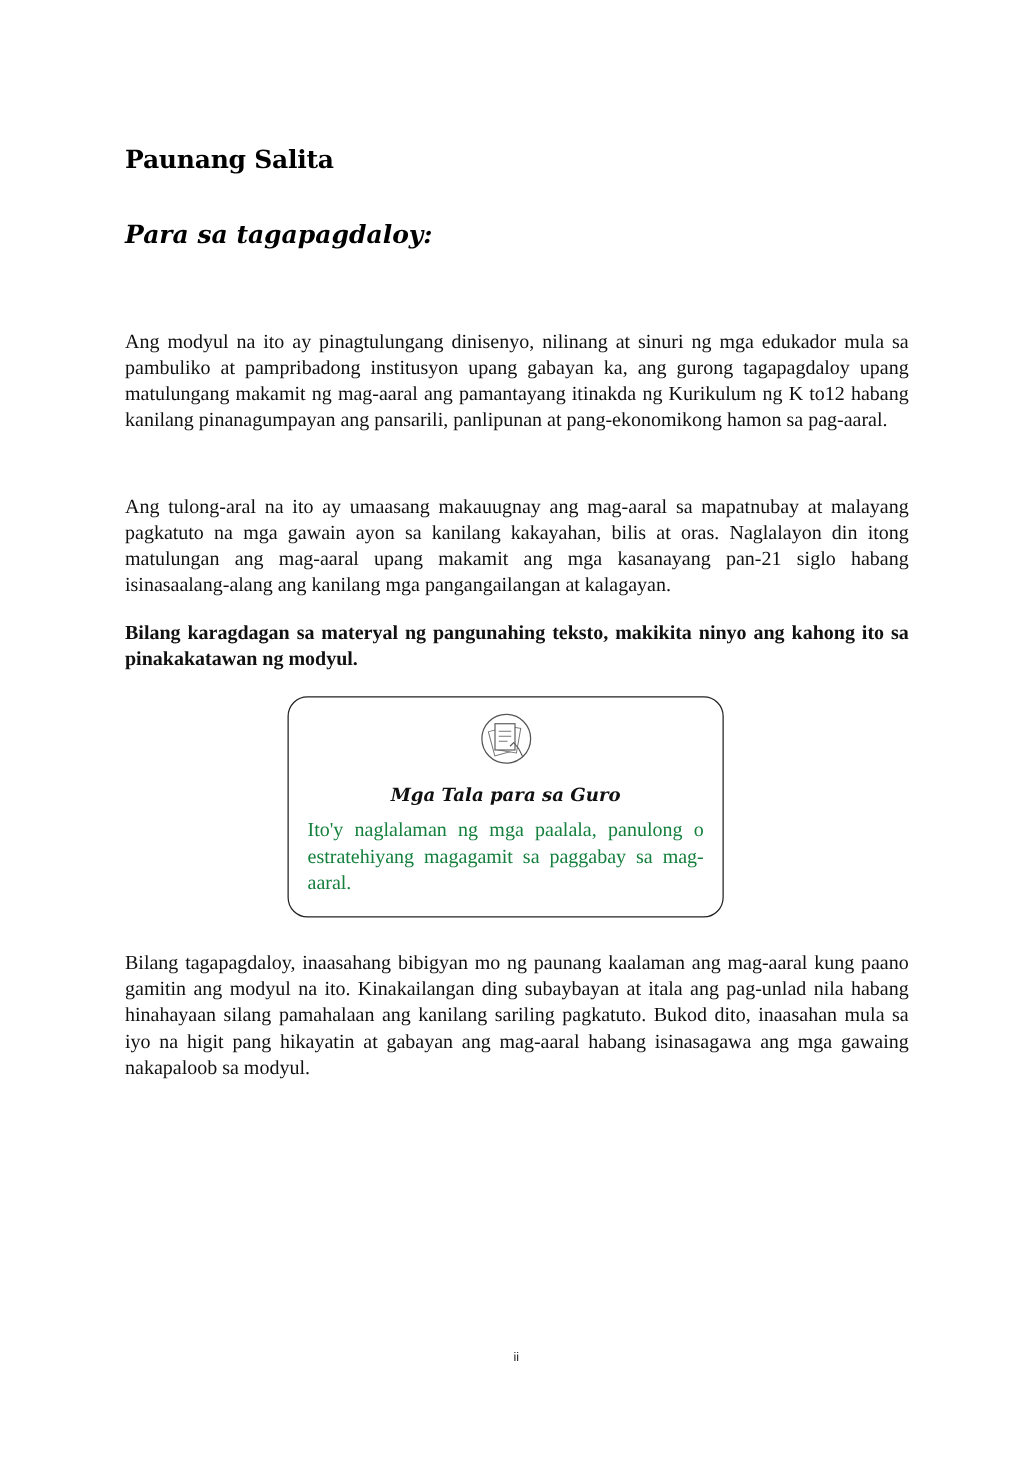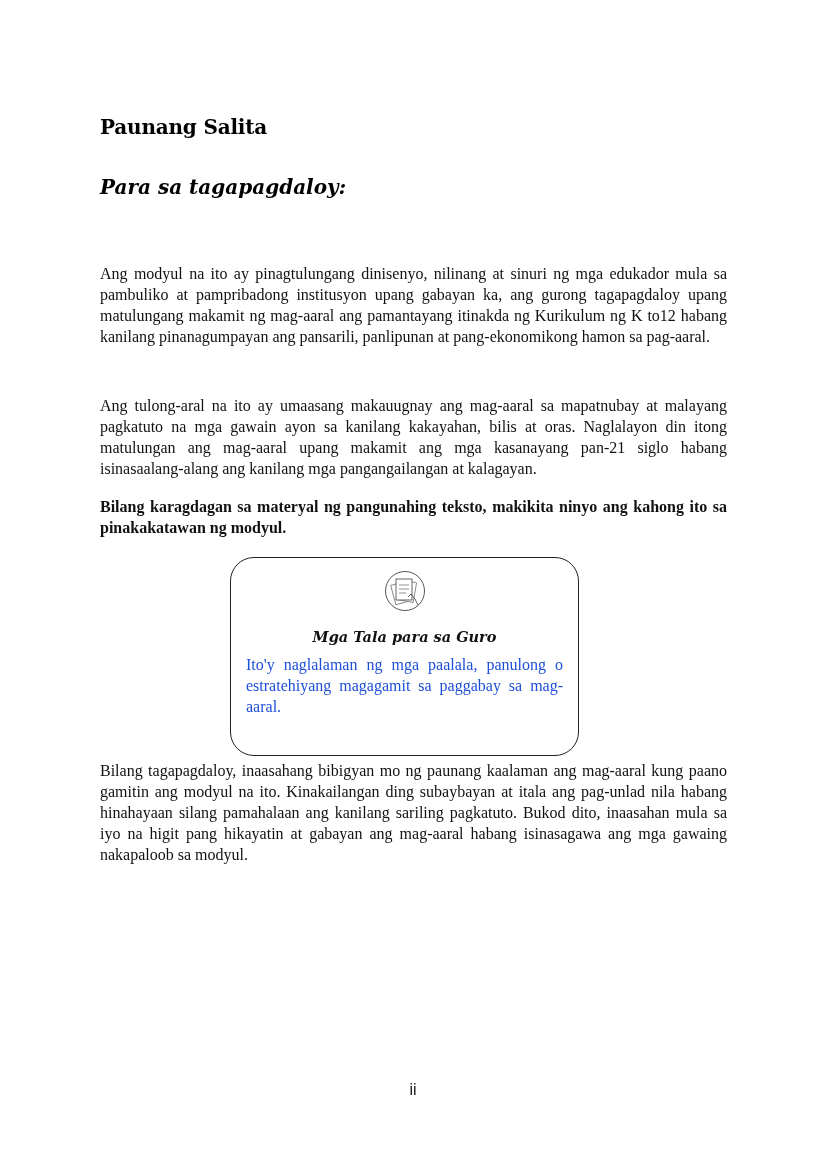--- a/index.html
+++ b/index.html
@@ -14,37 +14,37 @@
     position: absolute; left: 100px; top: 175px;
     font-family: "DejaVu Serif", serif; font-weight: bold; font-style: italic; font-size: 20px;
     margin: 0; color: #000;
   }
   .para {
     position: absolute; left: 100px; width: 627px;
     font-family: "Liberation Serif", serif; font-size: 16px; line-height: 21px;
     text-align: justify; margin: 0; color: #111;
   }
   .note-box {
-    position: absolute; left: 230px; top: 557px; width: 349px; height: 199px;
-    border: 1.5px solid #222; border-radius: 24px; box-sizing: border-box; background: #fff;
+    position: absolute; left: 230px; top: 557px; width: 349px; height: 177px;
+    border: 1.5px solid #222; border-radius: 16px; box-sizing: border-box; background: #fff;
   }
   .note-icon {
     position: absolute; left: 153px; top: 12px; width: 42px; height: 42px;
   }
   .note-title {
     position: absolute; left: 0; right: 0; top: 70px; text-align: center;
     font-family: "DejaVu Serif", serif; font-weight: bold; font-style: italic; font-size: 14.5px; color: #111;
   }
   .note-body {
     position: absolute; left: 15px; right: 15px; top: 96px;
-    font-family: "Liberation Serif", serif; font-size: 16px; line-height: 21px; text-align: justify; color: #1d4ed8;
+    font-family: "Liberation Serif", serif; font-size: 16px; line-height: 21px; text-align: justify; color: #15803d;
   }
   .page-number {
     position: absolute; left: 0; width: 826px; top: 1081px; text-align: center;
-    font-family: "Liberation Sans", sans-serif; font-size: 16px; color: #222;
+    font-family: "Liberation Sans", sans-serif; font-size: 10px; color: #222;
   }
 </style>
 </head>
 <body>
 
 <div class="page">
   <h1 class="title">Paunang Salita</h1>
   <h2 class="subtitle">Para sa tagapagdaloy:</h2>
 
   <p class="para" style="top:263px;">Ang modyul na ito ay pinagtulungang dinisenyo, nilinang at sinuri ng mga edukador mula sa pambuliko at pampribadong institusyon upang gabayan ka, ang gurong tagapagdaloy upang matulungang makamit ng mag-aaral ang pamantayang itinakda ng Kurikulum ng K to12 habang kanilang pinanagumpayan ang pansarili, panlipunan at pang-ekonomikong hamon sa pag-aaral.</p>

